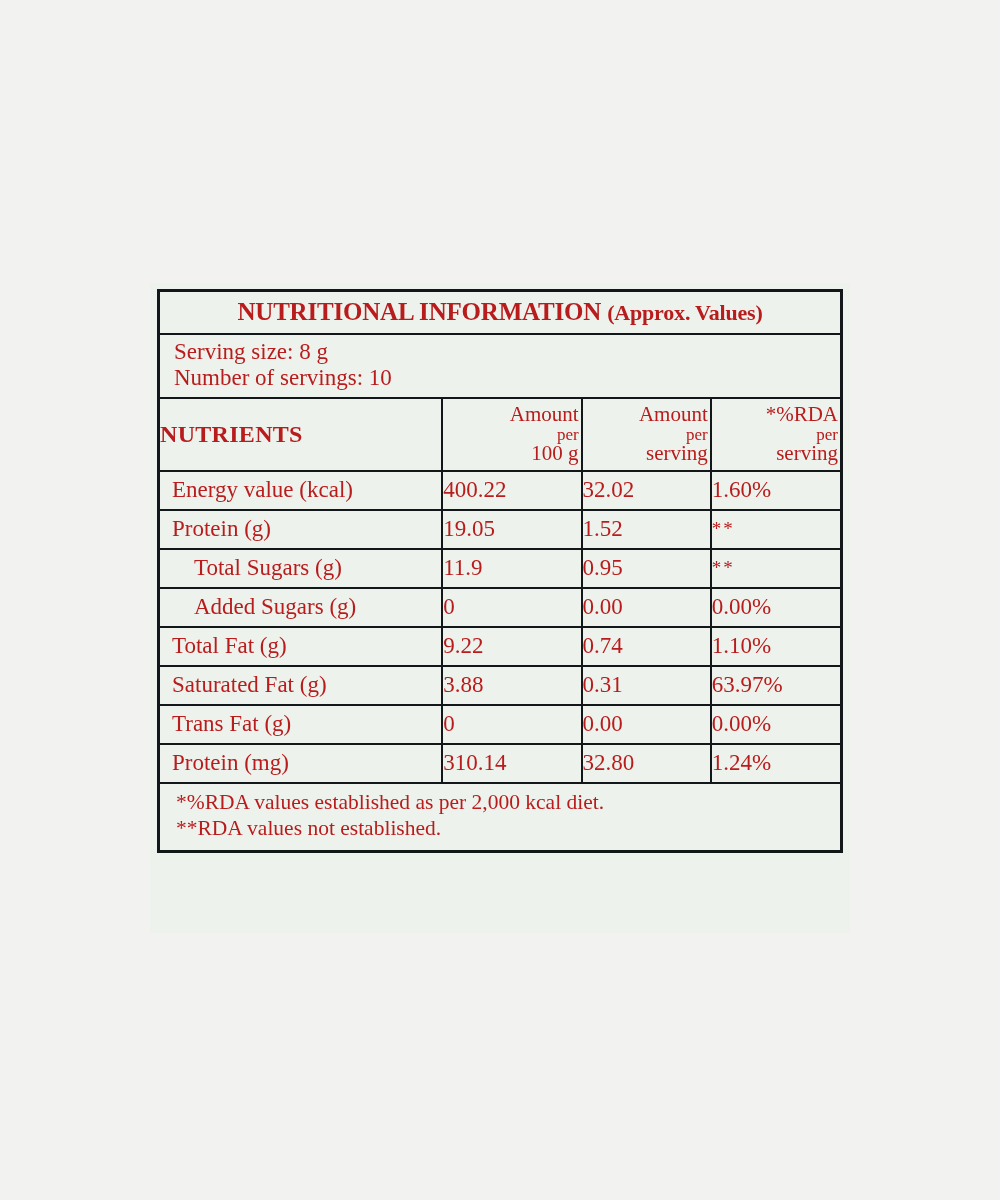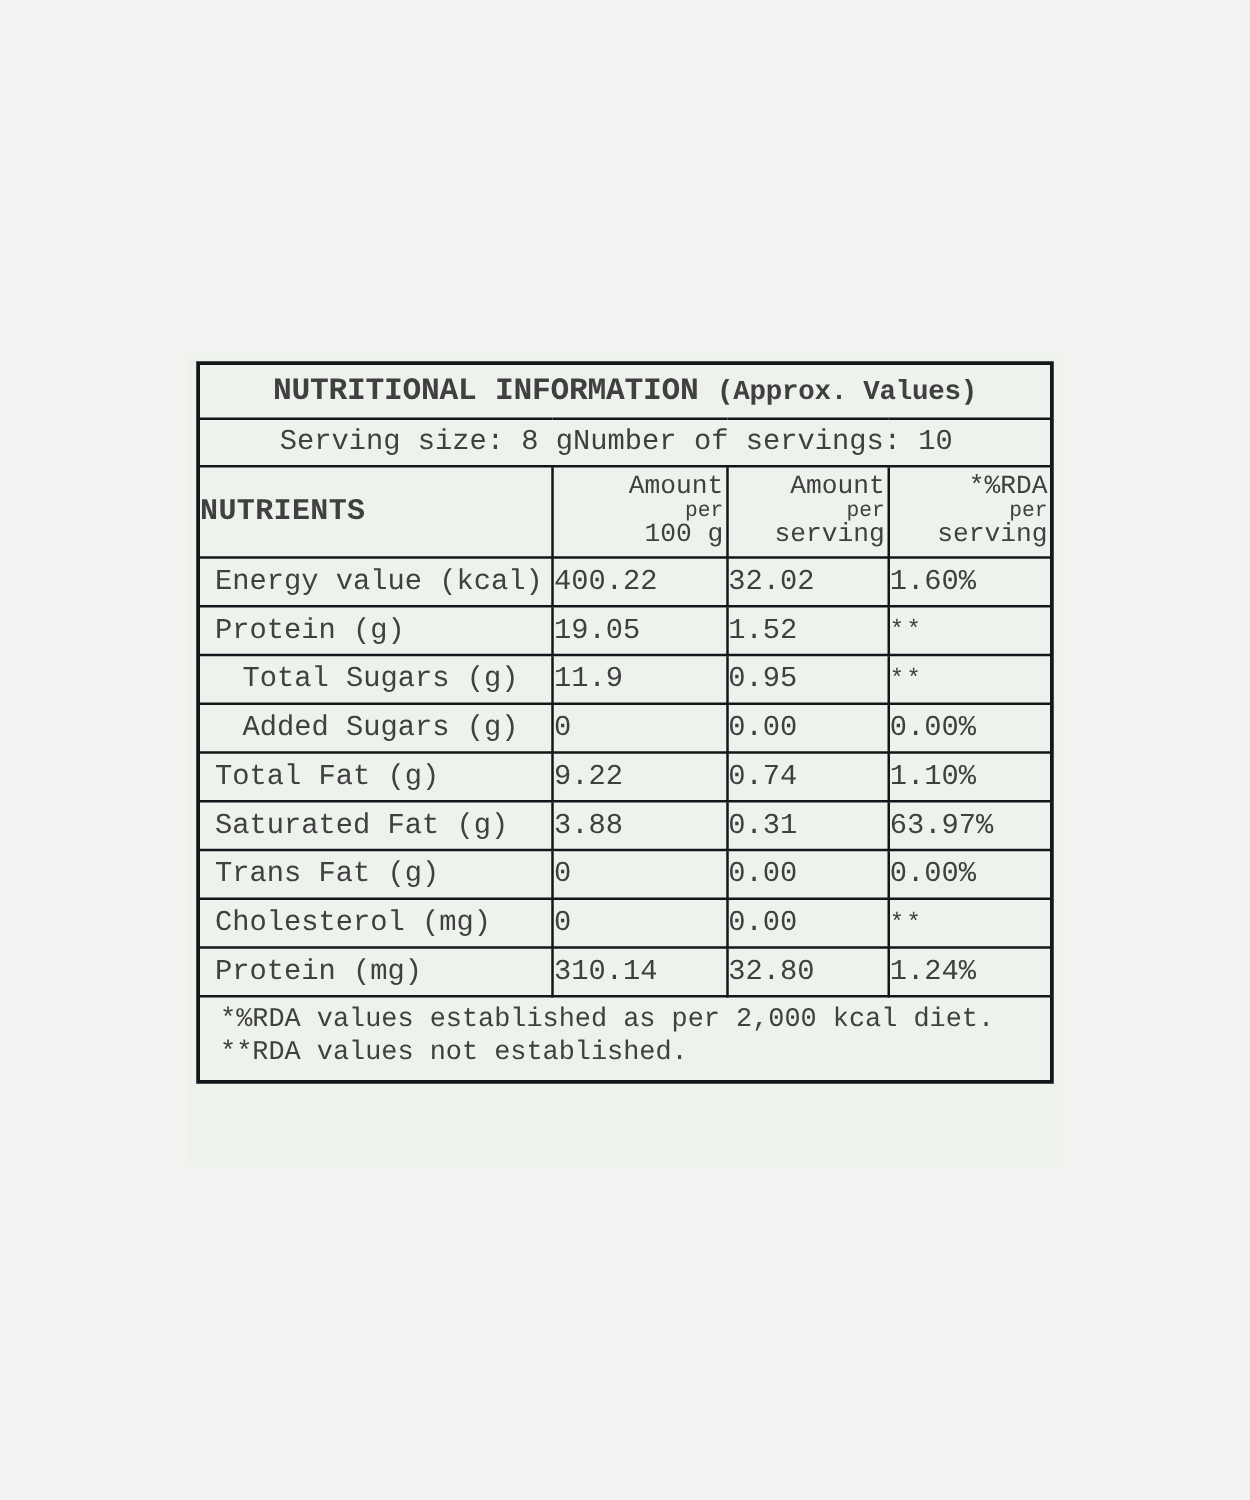--- a/index.html
+++ b/index.html
@@ -29,22 +29,22 @@
     top: 6px;
     width: 686px;
     border: 3px solid #12181a;
     box-sizing: border-box;
     background: #edf2ec;
   }
 
   table.nutri {
     border-collapse: collapse;
     width: 100%;
-    color: #404040;
-    font-family: Liberation Mono, monospace;
+    color: #b91c1c;
+    font-family: Liberation Serif, serif;
   }
 
   table.nutri td {
     border: 2px solid #12181a;
     padding: 0;
     vertical-align: middle;
   }
 
   
   table.nutri tr:first-child td { border-top: none; }
@@ -65,20 +65,21 @@
   }
 
   .serving-cell {
     padding: 4px 14px 6px 14px !important;
     font-size: 23px;
   }
   .serving-row {
     display: flex;
     justify-content: center;
     align-items: baseline;
+    flex-direction: column;
   }
   .serving-left { white-space: nowrap; }
   .serving-right { white-space: nowrap; padding-right: 14px; }
 
   .hdr-nutrients {
     text-align: left;
     font-weight: bold;
     font-size: 24px;
     letter-spacing: 0.3px;
   }
@@ -213,26 +214,20 @@
           <td class="val">0.31</td>
           <td class="val">63.97%</td>
         </tr>
         <tr>
           <td class="nutrient-name">Trans Fat (g)</td>
           <td class="val">0</td>
           <td class="val">0.00</td>
           <td class="val">0.00%</td>
         </tr>
         <tr>
-          <td class="nutrient-name">Cholesterol (mg)</td>
-          <td class="val">0</td>
-          <td class="val">0.00</td>
-          <td class="val stars">**</td>
-        </tr>
-        <tr>
           <td class="nutrient-name">Protein (mg)</td>
           <td class="val">310.14</td>
           <td class="val">32.80</td>
           <td class="val">1.24%</td>
         </tr>
 
         <tr>
           <td class="footnote-cell" colspan="4">
             <div>*%RDA values established as per 2,000 kcal diet.</div>
             <div>**RDA values not established.</div>

